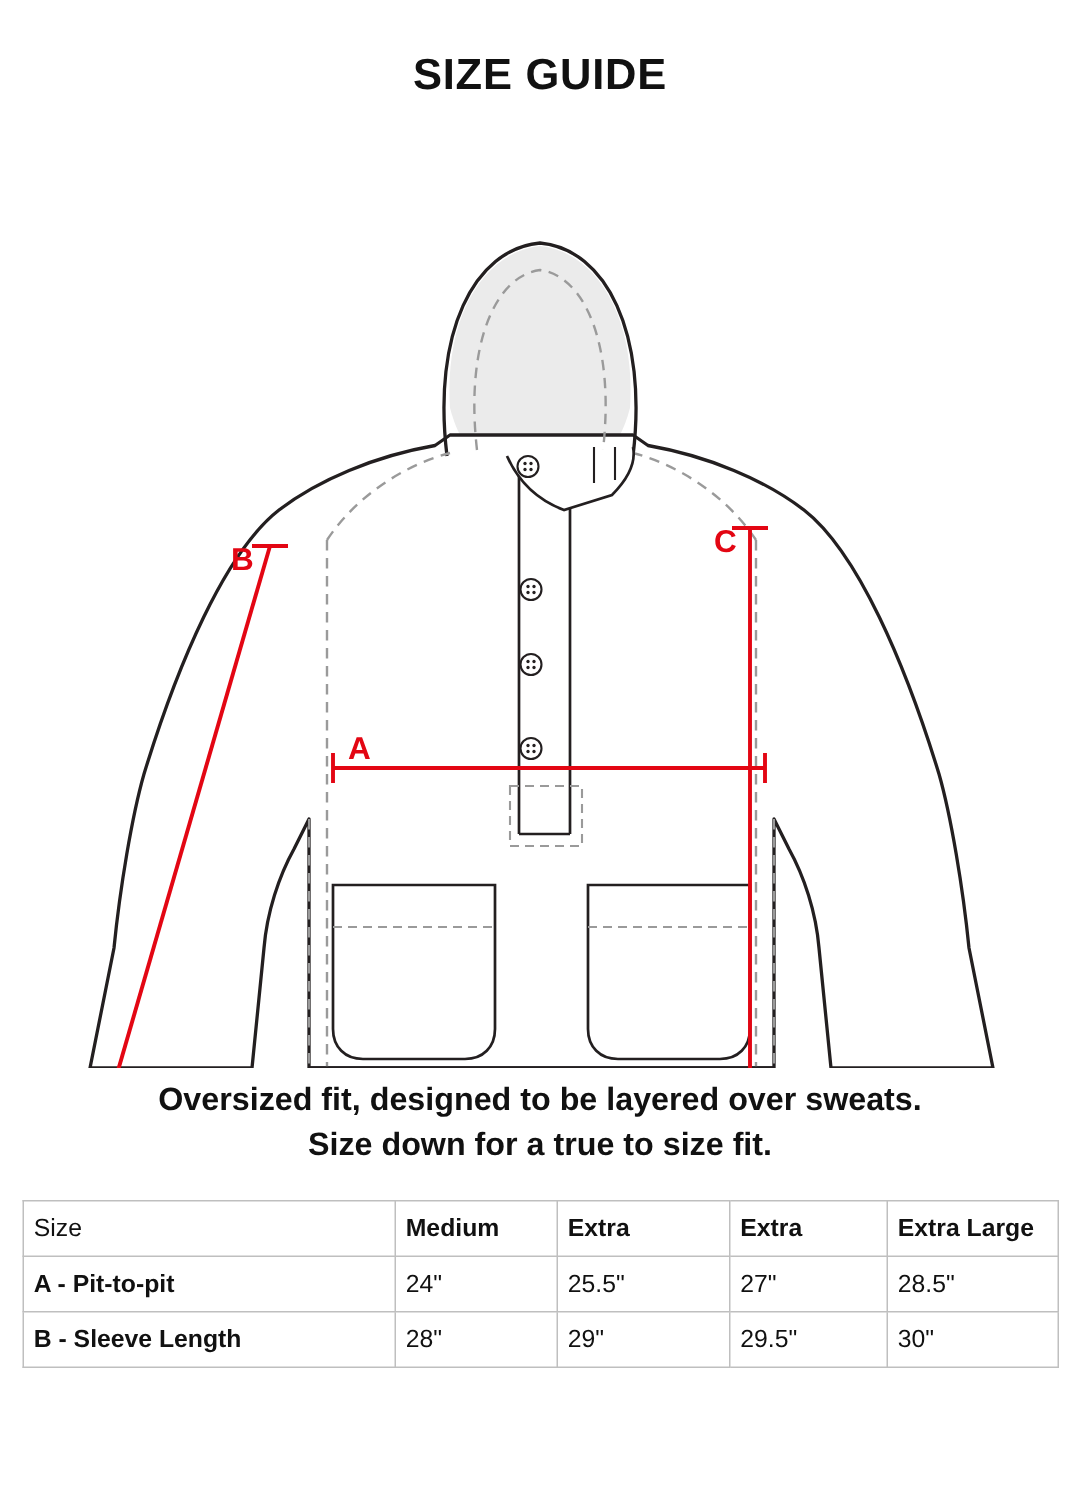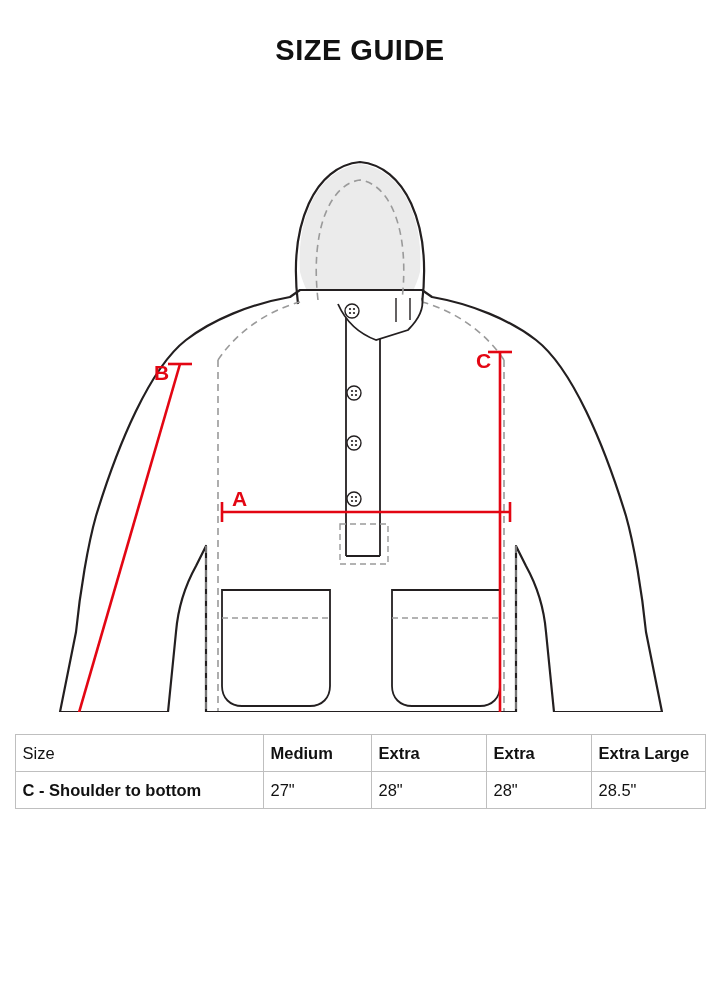--- a/index.html
+++ b/index.html
@@ -197,42 +197,53 @@
       <g stroke="#e30613" stroke-width="2.6">
         <line x1="500" y1="280" x2="500" y2="670"></line>
         <line x1="488" y1="280" x2="512" y2="280"></line>
         <line x1="488" y1="670" x2="512" y2="670"></line>
       </g>
       <text x="476" y="296" font-family="Liberation Sans, sans-serif" font-size="21" font-weight="bold" fill="#e30613">C</text>
 
     </svg>
   </div>
 
+  <div class="caption">
+    <span>Oversized fit, designed to be layered over sweats.</span>
+    <span>Size down for a true to size fit.</span>
+  </div>
 
   <table class="size-table">
     <colgroup>
       <col class="c0">
         <col class="c1">
         <col class="c2">
         <col class="c3">
         <col class="c4">
     </colgroup>
     <thead>
       <tr>
         <th class="col-size">Size</th>
         <th class="col-hdr">Medium</th>
         <th class="col-hdr">Extra</th>
         <th class="col-hdr">Extra</th>
         <th class="col-hdr">Extra Large</th>
       </tr>
     </thead>
     <tbody>
       <tr>
-        <th class="row-hdr">C - Shoulder to bottom</th>
+        <th class="row-hdr">A - Pit-to-pit</th>
+        <td>24"</td>
+        <td>25.5"</td>
         <td>27"</td>
+        <td>28.5"</td>
+      </tr>
+      <tr>
+        <th class="row-hdr">B - Sleeve Length</th>
         <td>28"</td>
-        <td>28"</td>
-        <td>28.5"</td>
+        <td>29"</td>
+        <td>29.5"</td>
+        <td>30"</td>
       </tr>
     </tbody>
   </table>
 
 </div>
 
 </body></html>

